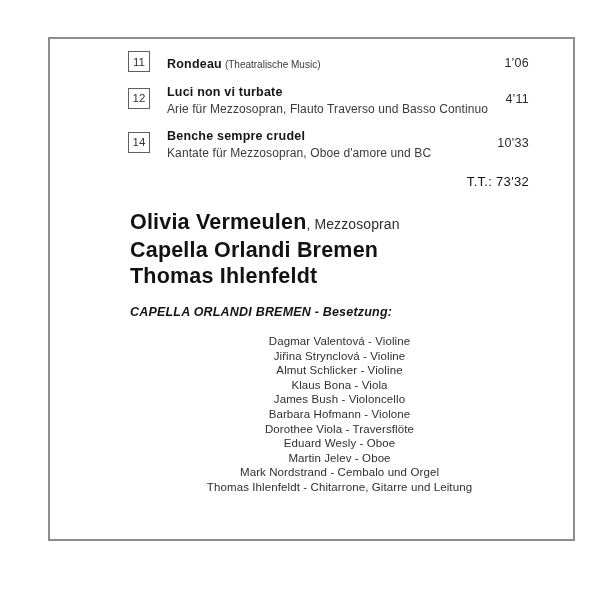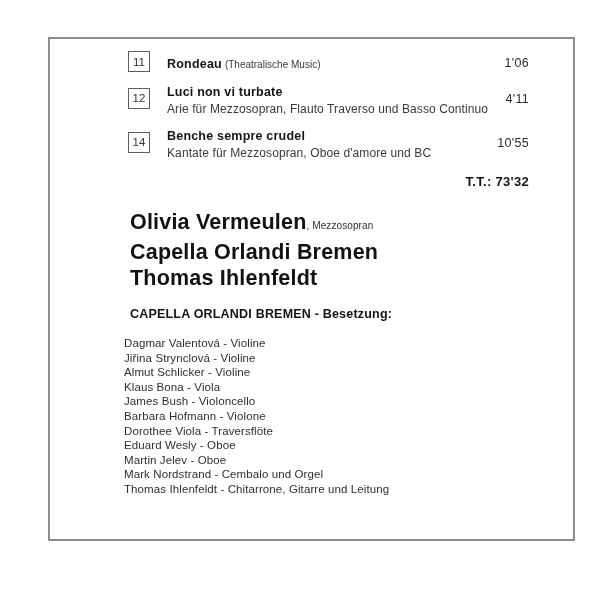--- a/index.html
+++ b/index.html
@@ -76,51 +76,52 @@
   .track-time {
     flex: none;
     padding-top: 2px;
     font-size: 12.5px;
     color: #2b2b2b;
     letter-spacing: 0.3px;
   }
   
   .total-time {
     text-align: right;
-    font-weight: bold;
+    font-weight: normal;
     font-size: 13px;
     margin-top: 14px;
     color: #141414;
     letter-spacing: 0.3px;
   }
   
   .artists { margin: 20px 0 0 38px; }
   .artist-line {
     font-size: 21.5px;
     font-weight: bold;
     line-height: 26px;
     letter-spacing: 0.2px;
     color: #121212;
     white-space: nowrap;
   }
   .artist-role {
-    font-size: 10px;
+    font-size: 14px;
     font-weight: normal;
     color: #2e2e2e;
     letter-spacing: 0.1px;
   }
   
   .ens-head {
     margin: 16px 0 0 38px;
     font-weight: bold;
     font-size: 12.5px;
     color: #141414;
     letter-spacing: 0.2px;
-  }
-  .members { margin: 15px 0 0 32px; }
+    font-style: italic;
+  }
+  .members { margin: 15px 0 0 58px; text-align: center; }
   .member-line {
     font-size: 11.5px;
     line-height: 14.6px;
     color: #2f2f2f;
     letter-spacing: 0.1px;
     white-space: nowrap;
   }
 </style>
 </head>
 <body>
@@ -160,21 +161,21 @@
         <div class="track-row">
           <span class="num-box">
             <span>14</span>
           </span>
           <span class="track-main">
             <span class="track-line1">
               <span class="track-title">Benche sempre crudel</span>
             </span>
             <span class="track-sub">Kantate für Mezzosopran, Oboe d'amore und BC</span>
           </span>
-          <span class="track-time">10'55</span>
+          <span class="track-time">10'33</span>
         </div>
       </div>
 
     <div class="total-time">T.T.: 73'32</div>
 
     <div class="artists">
 
         <div class="artist-line"><span class="artist-name">Olivia Vermeulen</span><span class="artist-role">, Mezzosopran</span></div>
 
         <div class="artist-line"><span class="artist-name">Capella Orlandi Bremen</span></div>

